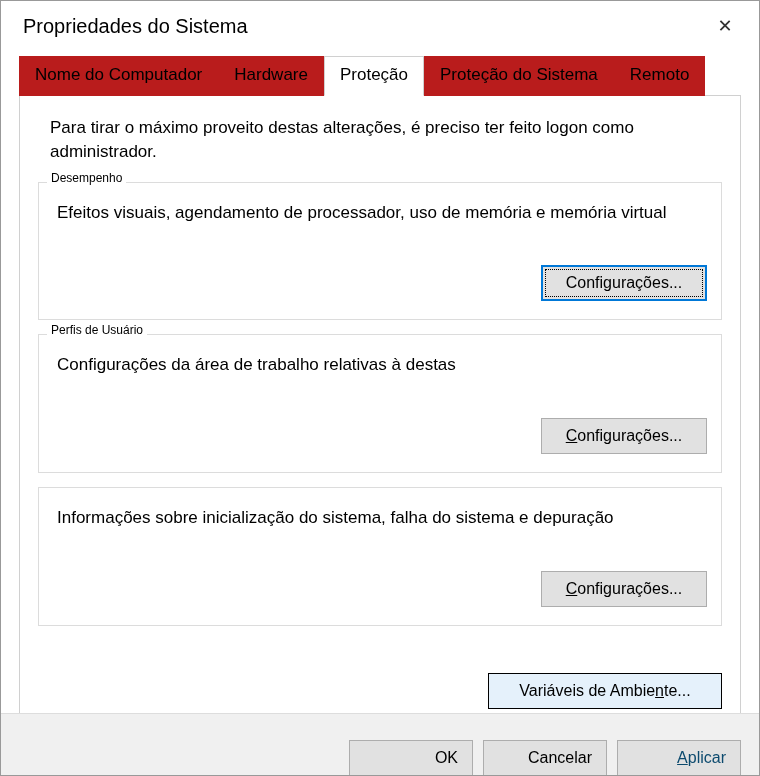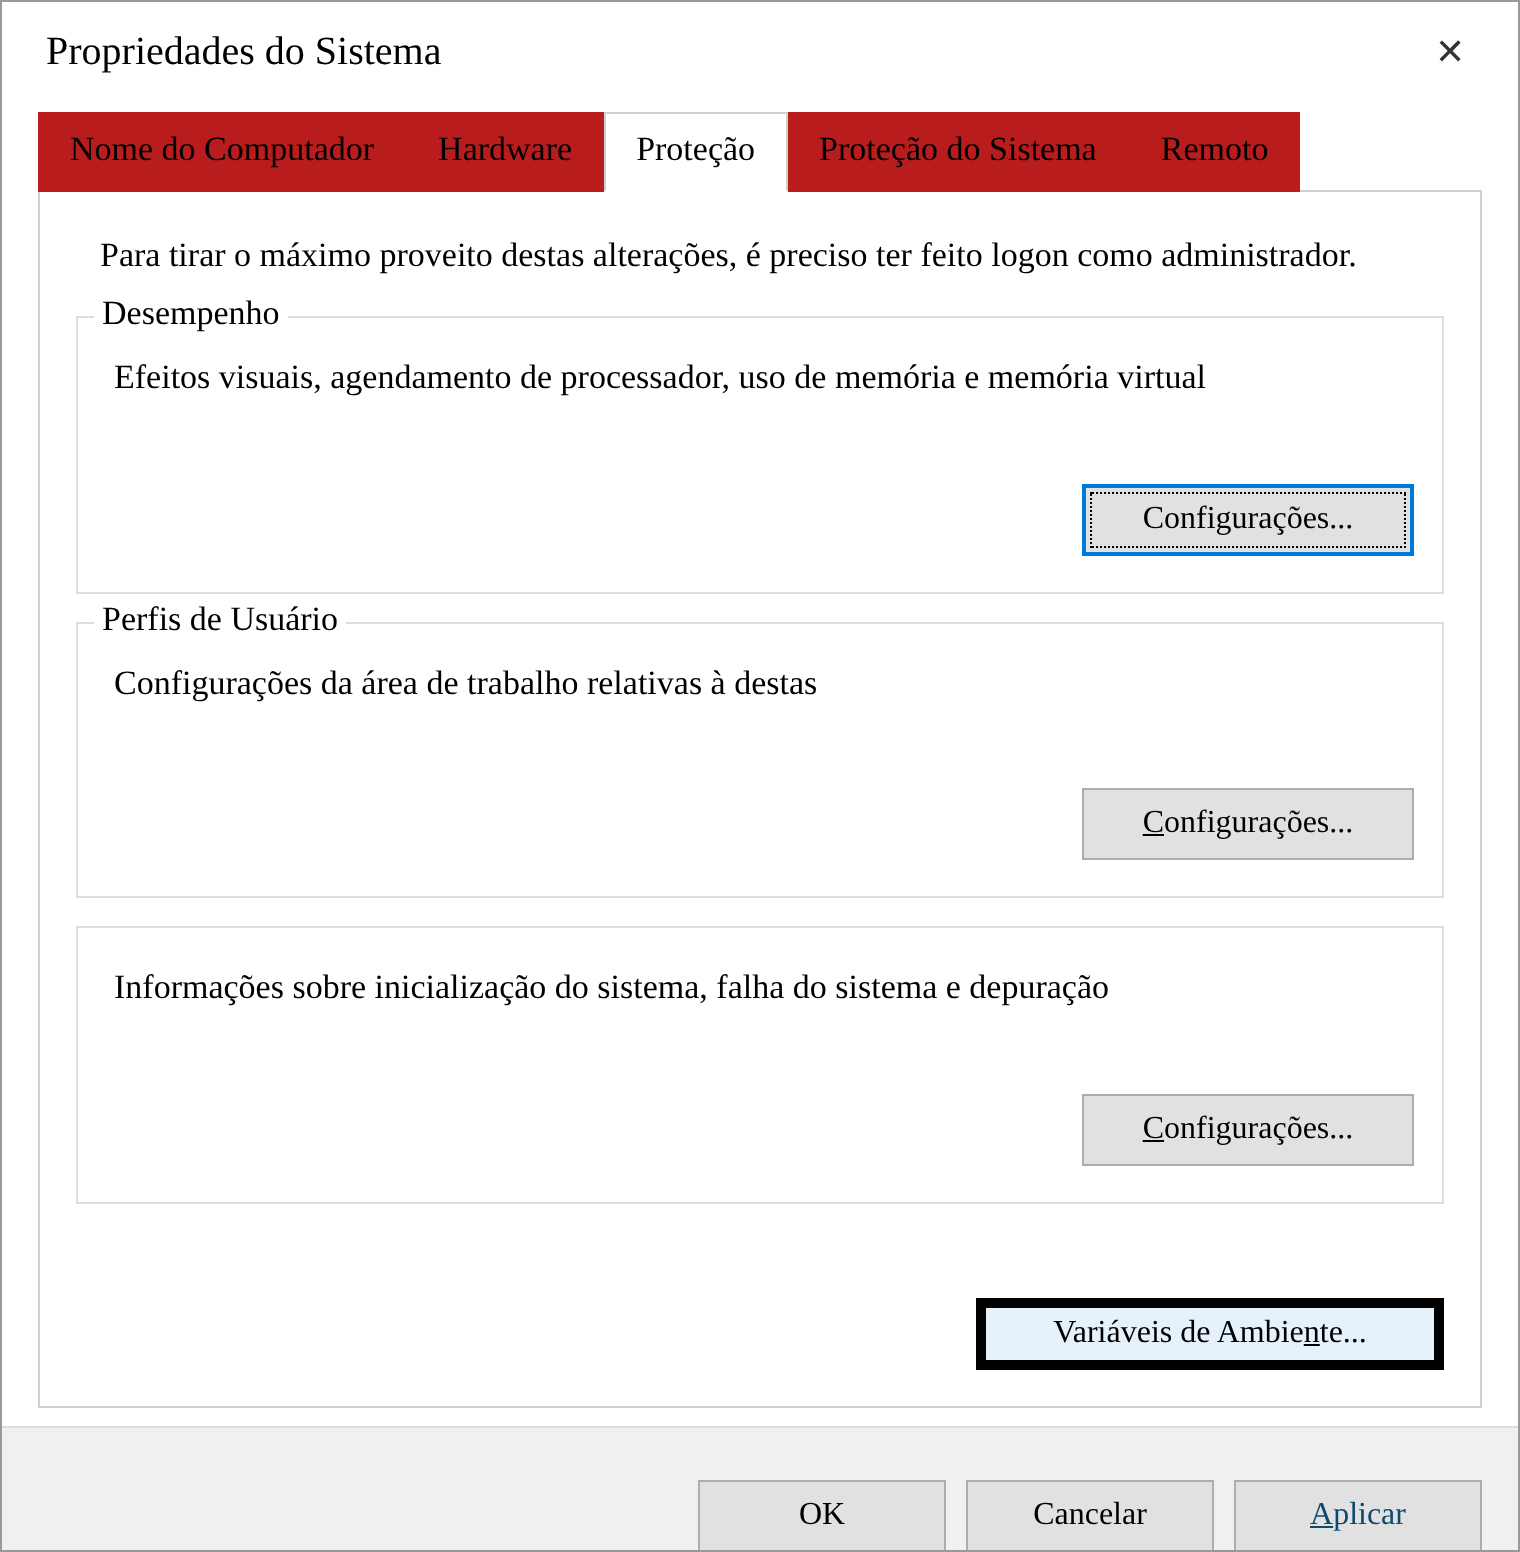--- a/index.html
+++ b/index.html
@@ -1,19 +1,19 @@
 <!DOCTYPE html>
 <html><head>
   <meta charset="utf-8">
   <style>
     * {
       box-sizing: border-box;
       margin: 0;
       padding: 0;
-      font-family: Liberation Serif, serif;
+      font-family: Liberation Sans, sans-serif;
     }
     body {
       width: 760px;
       height: 776px;
       background: #fff;
       border: 1px solid #999;
       position: relative;
       font-size: 17px;
       color: #000;
     }
@@ -77,21 +77,21 @@
       margin: 4px 4px 14px 4px;
       position: relative;
       padding: 14px 14px 14px 18px;
     }
     .groupbox-legend {
       position: absolute;
       top: -12px;
       left: 8px;
       background: #fff;
       padding: 0 4px;
-      font-size: 17px;
+      font-size: 12px;
     }
     .groupbox-desc {
       line-height: 1.4;
       padding-top: 4px;
       padding-bottom: 8px;
     }
     .groupbox-btn-row {
       display: flex;
       justify-content: flex-end;
       padding-top: 6px;
@@ -108,21 +108,21 @@
       color: #000;
       margin-top: 27px;
     }
     .win-btn.focused {
       border: 2px solid #0078d7;
       outline: 1px dotted #000;
       outline-offset: -5px;
     }
     .win-btn.highlighted {
       background: #e5f1fb;
-      border: 5px solid #000000;
+      border: 1px solid #000000;
     }
     .win-btn.disabled {
       color: #0c4a6e;
     }
     .env-row {
       display: flex;
       justify-content: flex-end;
       padding: 6px 4px 0 0;
     }
     .env-btn {
@@ -139,20 +139,21 @@
       display: flex;
       justify-content: flex-end;
       align-items: center;
       gap: 10px;
       padding-right: 18px;
       background: #f0f0f0;
     }
     .bottom-bar .win-btn {
       min-width: 124px;
       height: 36px;
+      text-align: right;
     }
     .u {
       text-decoration: underline;
     }
   </style>
 </head>
 <body>
 
 <div class="titlebar">
   <div class="title">Propriedades do Sistema</div>

